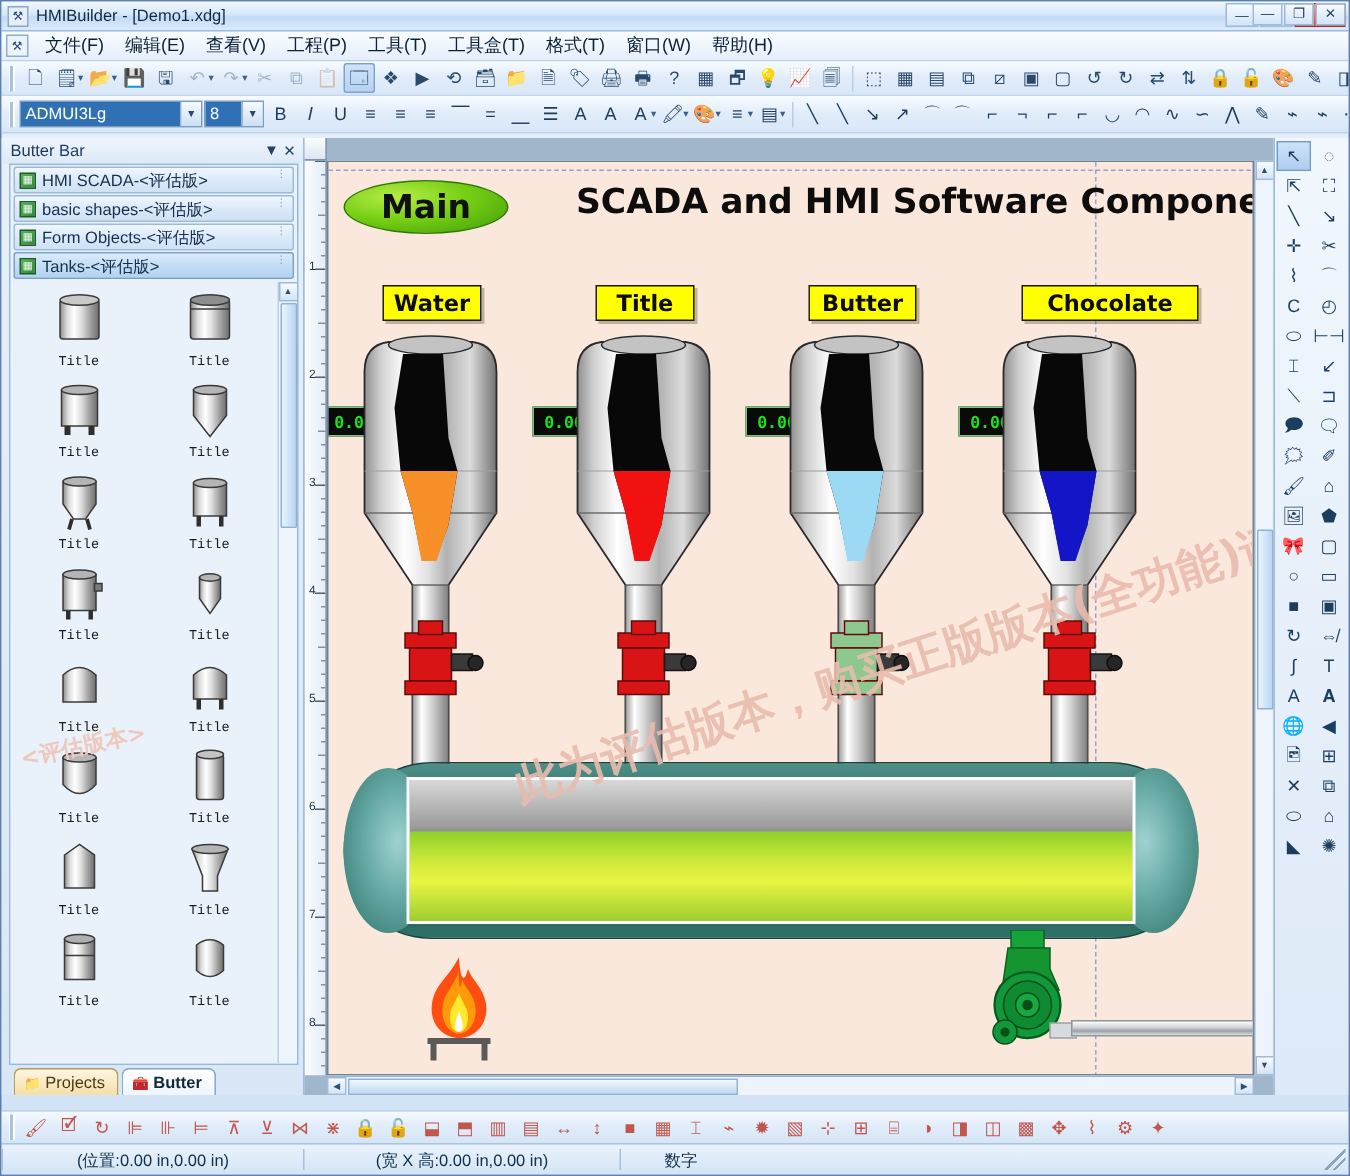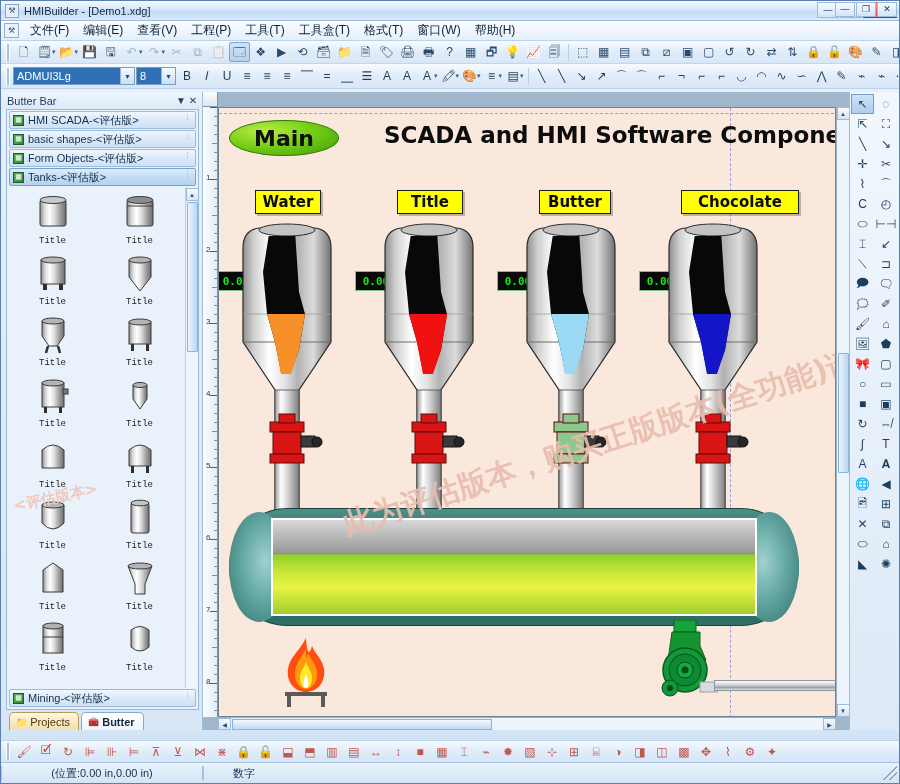--- a/index.html
+++ b/index.html
@@ -798,25 +798,20 @@
       <div class="lbl">Title</div>
               </div>
             </div>
           <div class="tb-watermark" style="left:6px; top:300px;">&lt;评估版本&gt;</div>
           <div class="vscroll">
             <div class="vs-btn">▲</div>
             <div class="vs-thumb"></div>
           </div>
         </div>
 
-        <div class="cat-btn panel-bottom-cat">
-          <span class="cat-ico">▦</span>
-          <span>Mining-&lt;评估版&gt;</span>
-          <span class="cat-dots">⋮</span>
-        </div>
       </div>
 
       <div class="tabs-row">
         <div class="ptab">
           <span style="font-size:9px;color:#b8860b;">📁</span>
           <span>Projects</span>
         </div>
         <div class="ptab active">
           <span style="font-size:9px;color:#2a6aa8;">🧰</span>
           <span>Butter</span>
@@ -1262,18 +1257,19 @@
         <div class="bbtn">⌇</div>
         <div class="bbtn">⚙</div>
         <div class="bbtn">✦</div>
       </div>
   </div>
 
   <div class="statusbar">
     <div class="st-sep"></div>
     <div class="st-cell" style="width:200px;justify-content:center">(位置:0.00 in,0.00 in)</div>
     <div class="st-sep"></div>
+    <div class="st-cell" style="width:210px;justify-content:center">(宽 X 高:0.00 in,0.00 in)</div>
     <div class="st-sep"></div>
     <div class="st-cell" style="width:80px;justify-content:center">数字</div>
     <div class="st-grip"></div>
   </div>
 
 </div>
 
 </body></html>

